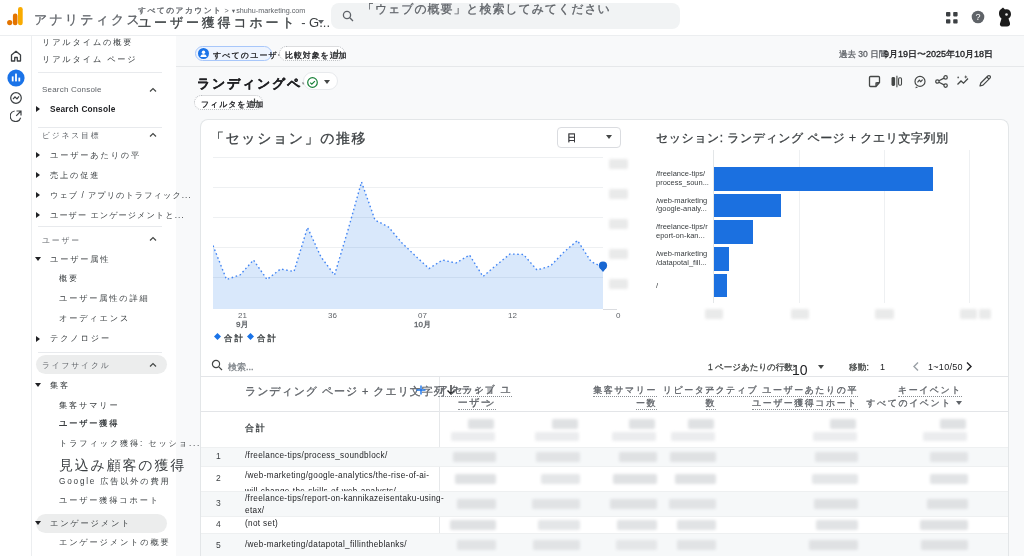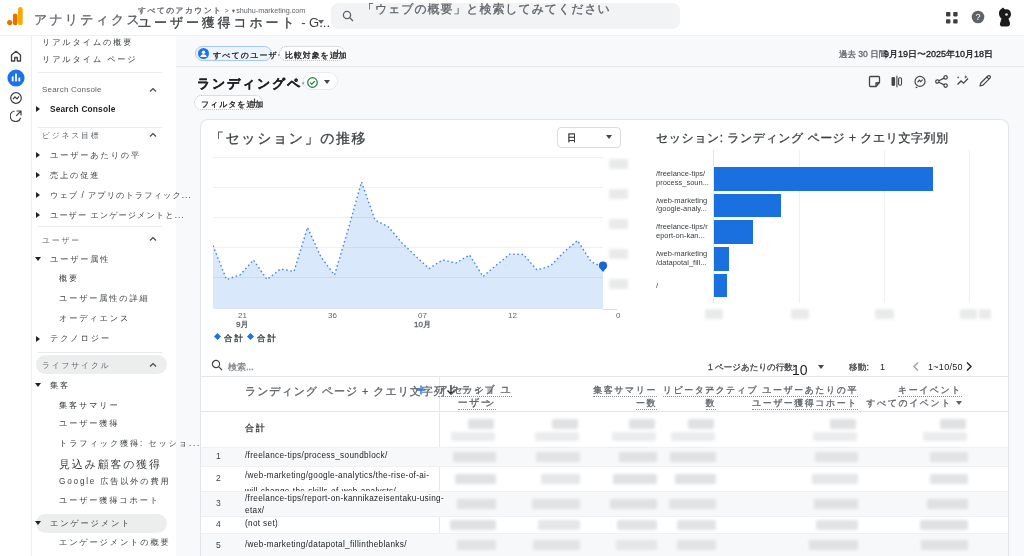--- a/index.html
+++ b/index.html
@@ -98,23 +98,23 @@
 <div class="ab" style="left:50px;top:333.4px;font-size:8.2px;color:#3c4043;font-weight:normal;letter-spacing:1.8px;white-space:nowrap">テクノロジー</div>
 <div class="ab" style="left:38px;top:352px;width:124px;height:1px;background:#e8eaed"></div>
 <div class="ab" style="left:36px;top:355px;width:131px;height:19px;background:#eceded;border-radius:10px"></div>
 <div class="ab" style="left:42px;top:359.7px;font-size:7.8px;color:#5f6368;font-weight:normal;letter-spacing:1.8px;white-space:nowrap">ライフサイクル</div>
 <svg class="ab" style="left:149px;top:362px" width="8" height="6" viewBox="0 0 8 6">
     <path d="M1 4.5 L4 1.5 L7 4.5" fill="none" stroke="#444746" stroke-width="1.2"></path>
   </svg>
 <span class="ab" style="left:35px;top:382.9px;width:0;height:0;border-left:3px solid transparent;border-right:3px solid transparent;border-top:4.5px solid #202124"></span>
 <div class="ab" style="left:50px;top:379.8px;font-size:8.2px;color:#3c4043;font-weight:normal;letter-spacing:1.8px;white-space:nowrap">集客</div>
 <div class="ab" style="left:59px;top:399.8px;font-size:8.2px;color:#3c4043;font-weight:normal;letter-spacing:1.8px;white-space:nowrap">集客サマリー</div>
-<div class="ab" style="left:59px;top:418.2px;font-size:8.2px;color:#3c4043;font-weight:normal;letter-spacing:1.8px;white-space:nowrap">ユーザー獲得</div>
+<div class="ab" style="left:59px;top:418.2px;font-size:8.2px;color:#3c4043;font-weight:bold;letter-spacing:1.8px;white-space:nowrap">ユーザー獲得</div>
 <div class="ab" style="left:59px;top:438.0px;font-size:8.2px;color:#3c4043;font-weight:normal;letter-spacing:1.8px;white-space:nowrap">トラフィック獲得: セッショ...</div>
-<div class="ab" style="left:59px;top:457.1px;font-size:11px;color:#3c4043;font-weight:normal;letter-spacing:1.8px;white-space:nowrap">見込み顧客の獲得</div>
+<div class="ab" style="left:59px;top:457.1px;font-size:14px;color:#3c4043;font-weight:normal;letter-spacing:1.8px;white-space:nowrap">見込み顧客の獲得</div>
 <div class="ab" style="left:59px;top:476.2px;font-size:8.2px;color:#3c4043;font-weight:normal;letter-spacing:1.8px;white-space:nowrap">Google 広告以外の費用</div>
 <div class="ab" style="left:59px;top:495.3px;font-size:8.2px;color:#3c4043;font-weight:normal;letter-spacing:1.8px;white-space:nowrap">ユーザー獲得コホート</div>
 <div class="ab" style="left:36px;top:514px;width:131px;height:19px;background:#eceded;border-radius:10px"></div>
 <span class="ab" style="left:35px;top:521.3px;width:0;height:0;border-left:3px solid transparent;border-right:3px solid transparent;border-top:4.5px solid #202124"></span>
 <div class="ab" style="left:50px;top:518.2px;font-size:8.2px;color:#3c4043;font-weight:normal;letter-spacing:1.8px;white-space:nowrap">エンゲージメント</div>
 <div class="ab" style="left:59px;top:537.3px;font-size:8.2px;color:#3c4043;font-weight:normal;letter-spacing:1.8px;white-space:nowrap">エンゲージメントの概要</div>
 <div class="ab" style="left:176px;top:66px;width:848px;height:1px;background:#e6e8ea"></div>
 <div class="ab" style="left:195px;top:46px;width:77px;height:15px;border:1px solid #a8c7fa;background:#eef4fe;border-radius:8px"></div>
 <svg class="ab" style="left:198px;top:48px" width="11" height="11" viewBox="0 0 11 11">
 <circle cx="5.5" cy="5.5" r="5.5" fill="#1a73e8"></circle>

